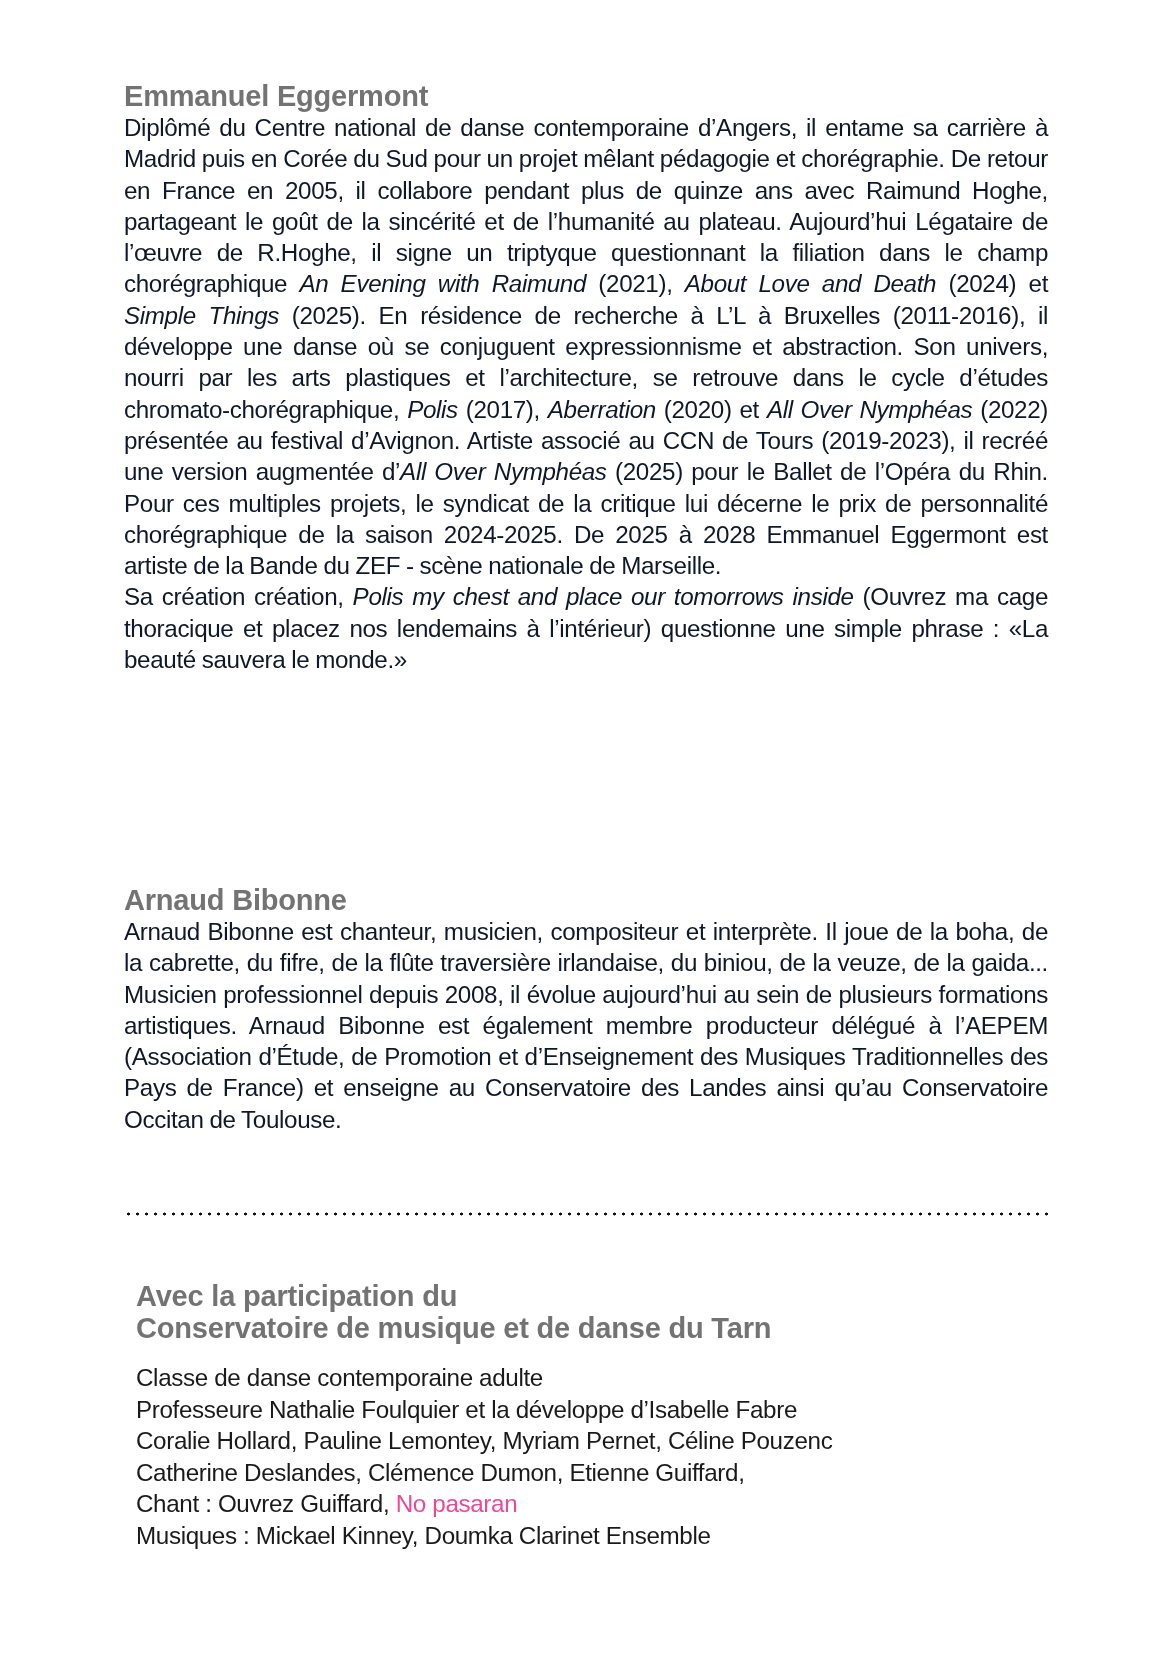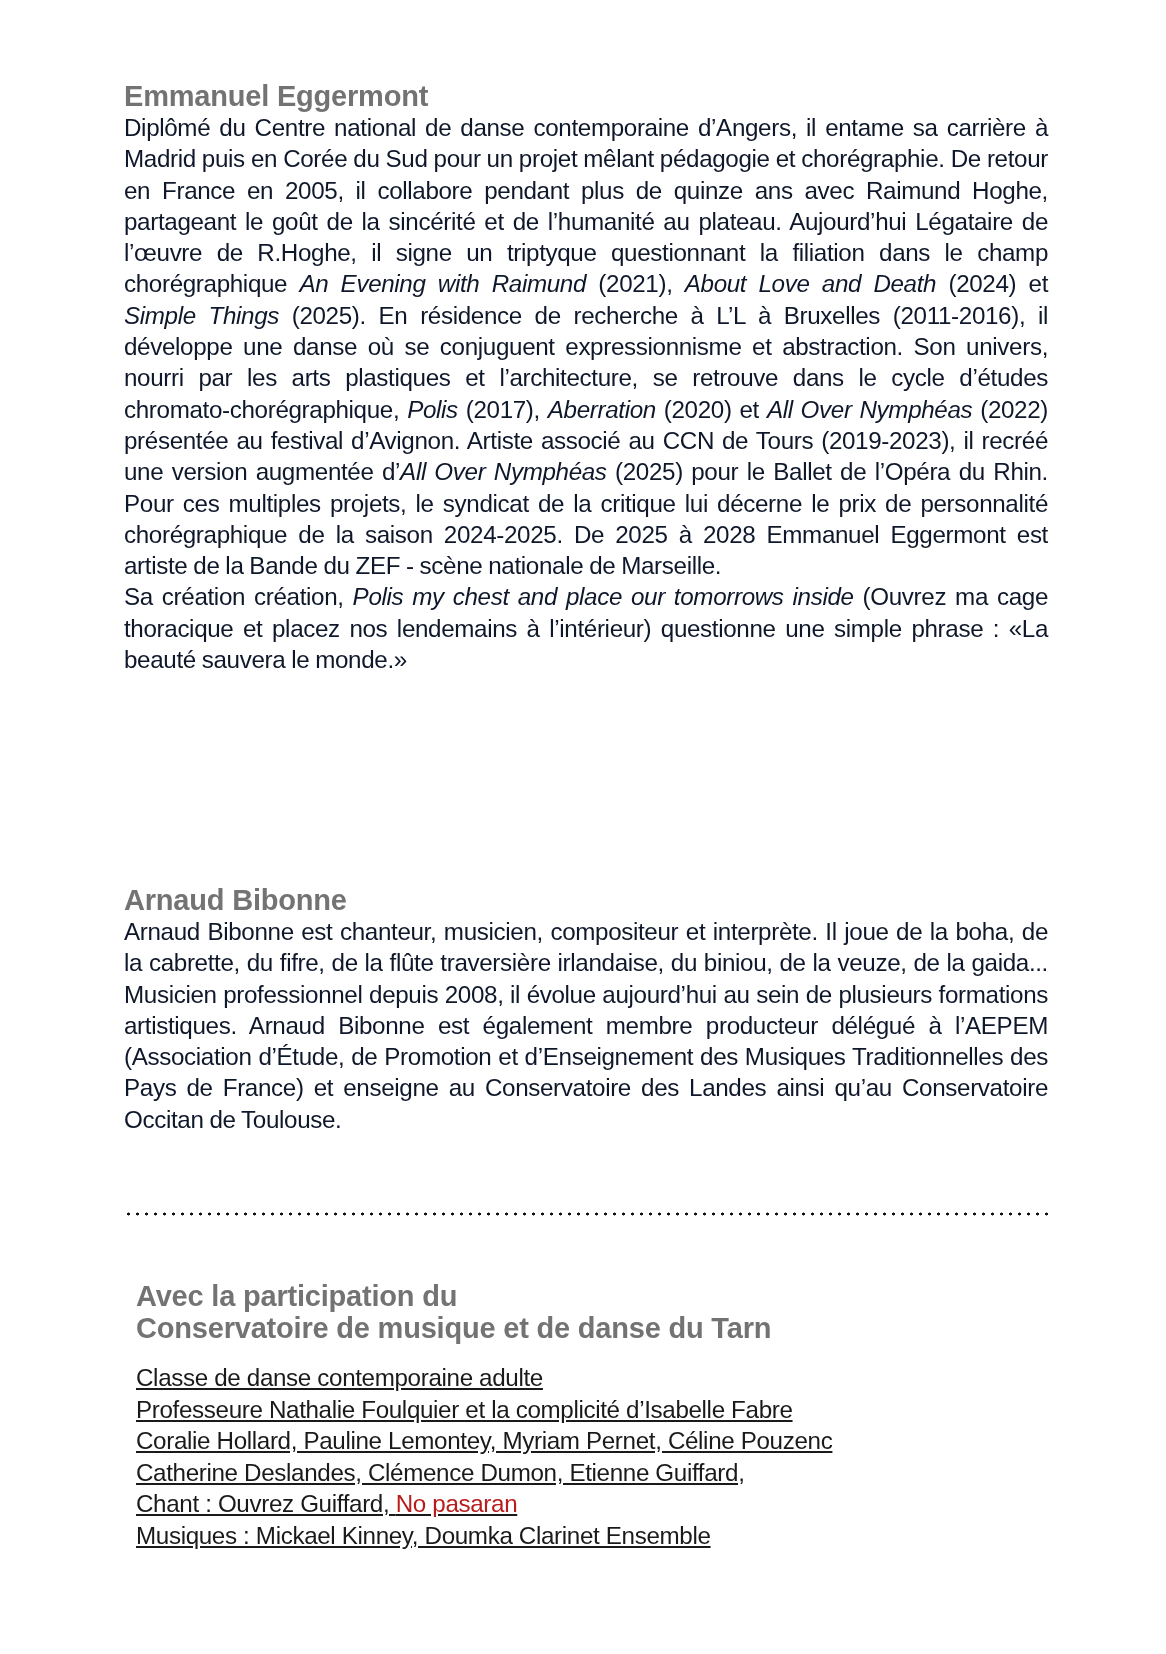--- a/index.html
+++ b/index.html
@@ -53,24 +53,23 @@
       background-repeat: repeat-x;
     }
     .sec3 { position: absolute; top: 1200px; left: 12px; width: 924px; }
     .sec3 .section-title { line-height: 32px; }
     .credits {
       margin-top: 18px;
       font-size: 24.2px;
       line-height: 31.5px;
       letter-spacing: -0.35px;
       color: #1a1a1a;
-      text-decoration: underline;
     }
     .credits .line { white-space: nowrap; }
-    .light { color: #b91c1c; font-weight: normal; }
+    .light { color: #ec4899; font-weight: normal; }
   </style>
 </head>
 <body>
 
 <div class="page">
 
   <section class="sec1">
     <h2 class="section-title">Emmanuel Eggermont</h2>
     <p class="bio"><span>Diplômé du Centre national de danse contemporaine d’Angers, il entame sa carrière à Madrid puis en Corée du Sud pour un projet mêlant pédagogie et chorégraphie. De retour en France en 2005, il collabore pendant plus de quinze ans avec Raimund Hoghe, partageant le goût de la sincérité et de l’humanité au plateau. Aujourd’hui Légataire de l’œuvre de R.Hoghe, il signe un triptyque questionnant la filiation dans le champ chorégraphique </span><em>An Evening with Raimund</em><span> (2021), </span><em>About Love and Death</em><span> (2024) et </span><em>Simple Things</em><span> (2025). En résidence de recherche à L’L à Bruxelles (2011-2016), il développe une danse où se conjuguent expressionnisme et abstraction. Son univers, nourri par les arts plastiques et l’architecture, se retrouve dans le cycle d’études chromato-chorégraphique, </span><em>Polis</em><span> (2017), </span><em>Aberration</em><span> (2020) et </span><em>All Over Nymphéas</em><span> (2022) présentée au festival d’Avignon.  Artiste associé au CCN de Tours (2019-2023), il recréé une version augmentée d’</span><em>All Over Nymphéas</em><span> (2025) pour le Ballet de l’Opéra du Rhin. Pour ces multiples projets, le syndicat de la critique lui décerne le prix de personnalité chorégraphique de la saison 2024-2025. De 2025 à 2028 Emmanuel Eggermont est artiste de la Bande du ZEF - scène nationale de Marseille.</span></p>
     <p class="bio"><span>Sa création création, </span><em>Polis my chest and place our tomorrows inside</em><span> (Ouvrez ma cage thoracique et placez nos lendemains à l’intérieur) questionne une simple phrase : «La beauté sauvera le monde.»</span></p>
@@ -83,21 +82,21 @@
 
   <div class="divider"></div>
 
   <section class="sec3">
     <h2 class="section-title">
       <span>Avec la participation du</span><br>
       <span>Conservatoire de musique et de danse du Tarn</span>
     </h2>
     <div class="credits">
       <div class="line">Classe de danse contemporaine adulte</div>
-      <div class="line">Professeure Nathalie Foulquier et la complicité d’Isabelle Fabre</div>
+      <div class="line">Professeure Nathalie Foulquier et la développe d’Isabelle Fabre</div>
       <div class="line">Coralie Hollard, Pauline Lemontey, Myriam Pernet, Céline Pouzenc</div>
       <div class="line">Catherine Deslandes, Clémence Dumon, Etienne  Guiffard,</div>
       <div class="line"><span>Chant : Ouvrez Guiffard, </span><span class="light">No pasaran</span></div>
       <div class="line">Musiques : Mickael Kinney, Doumka Clarinet Ensemble</div>
     </div>
   </section>
 
 </div>
 
 </body></html>

